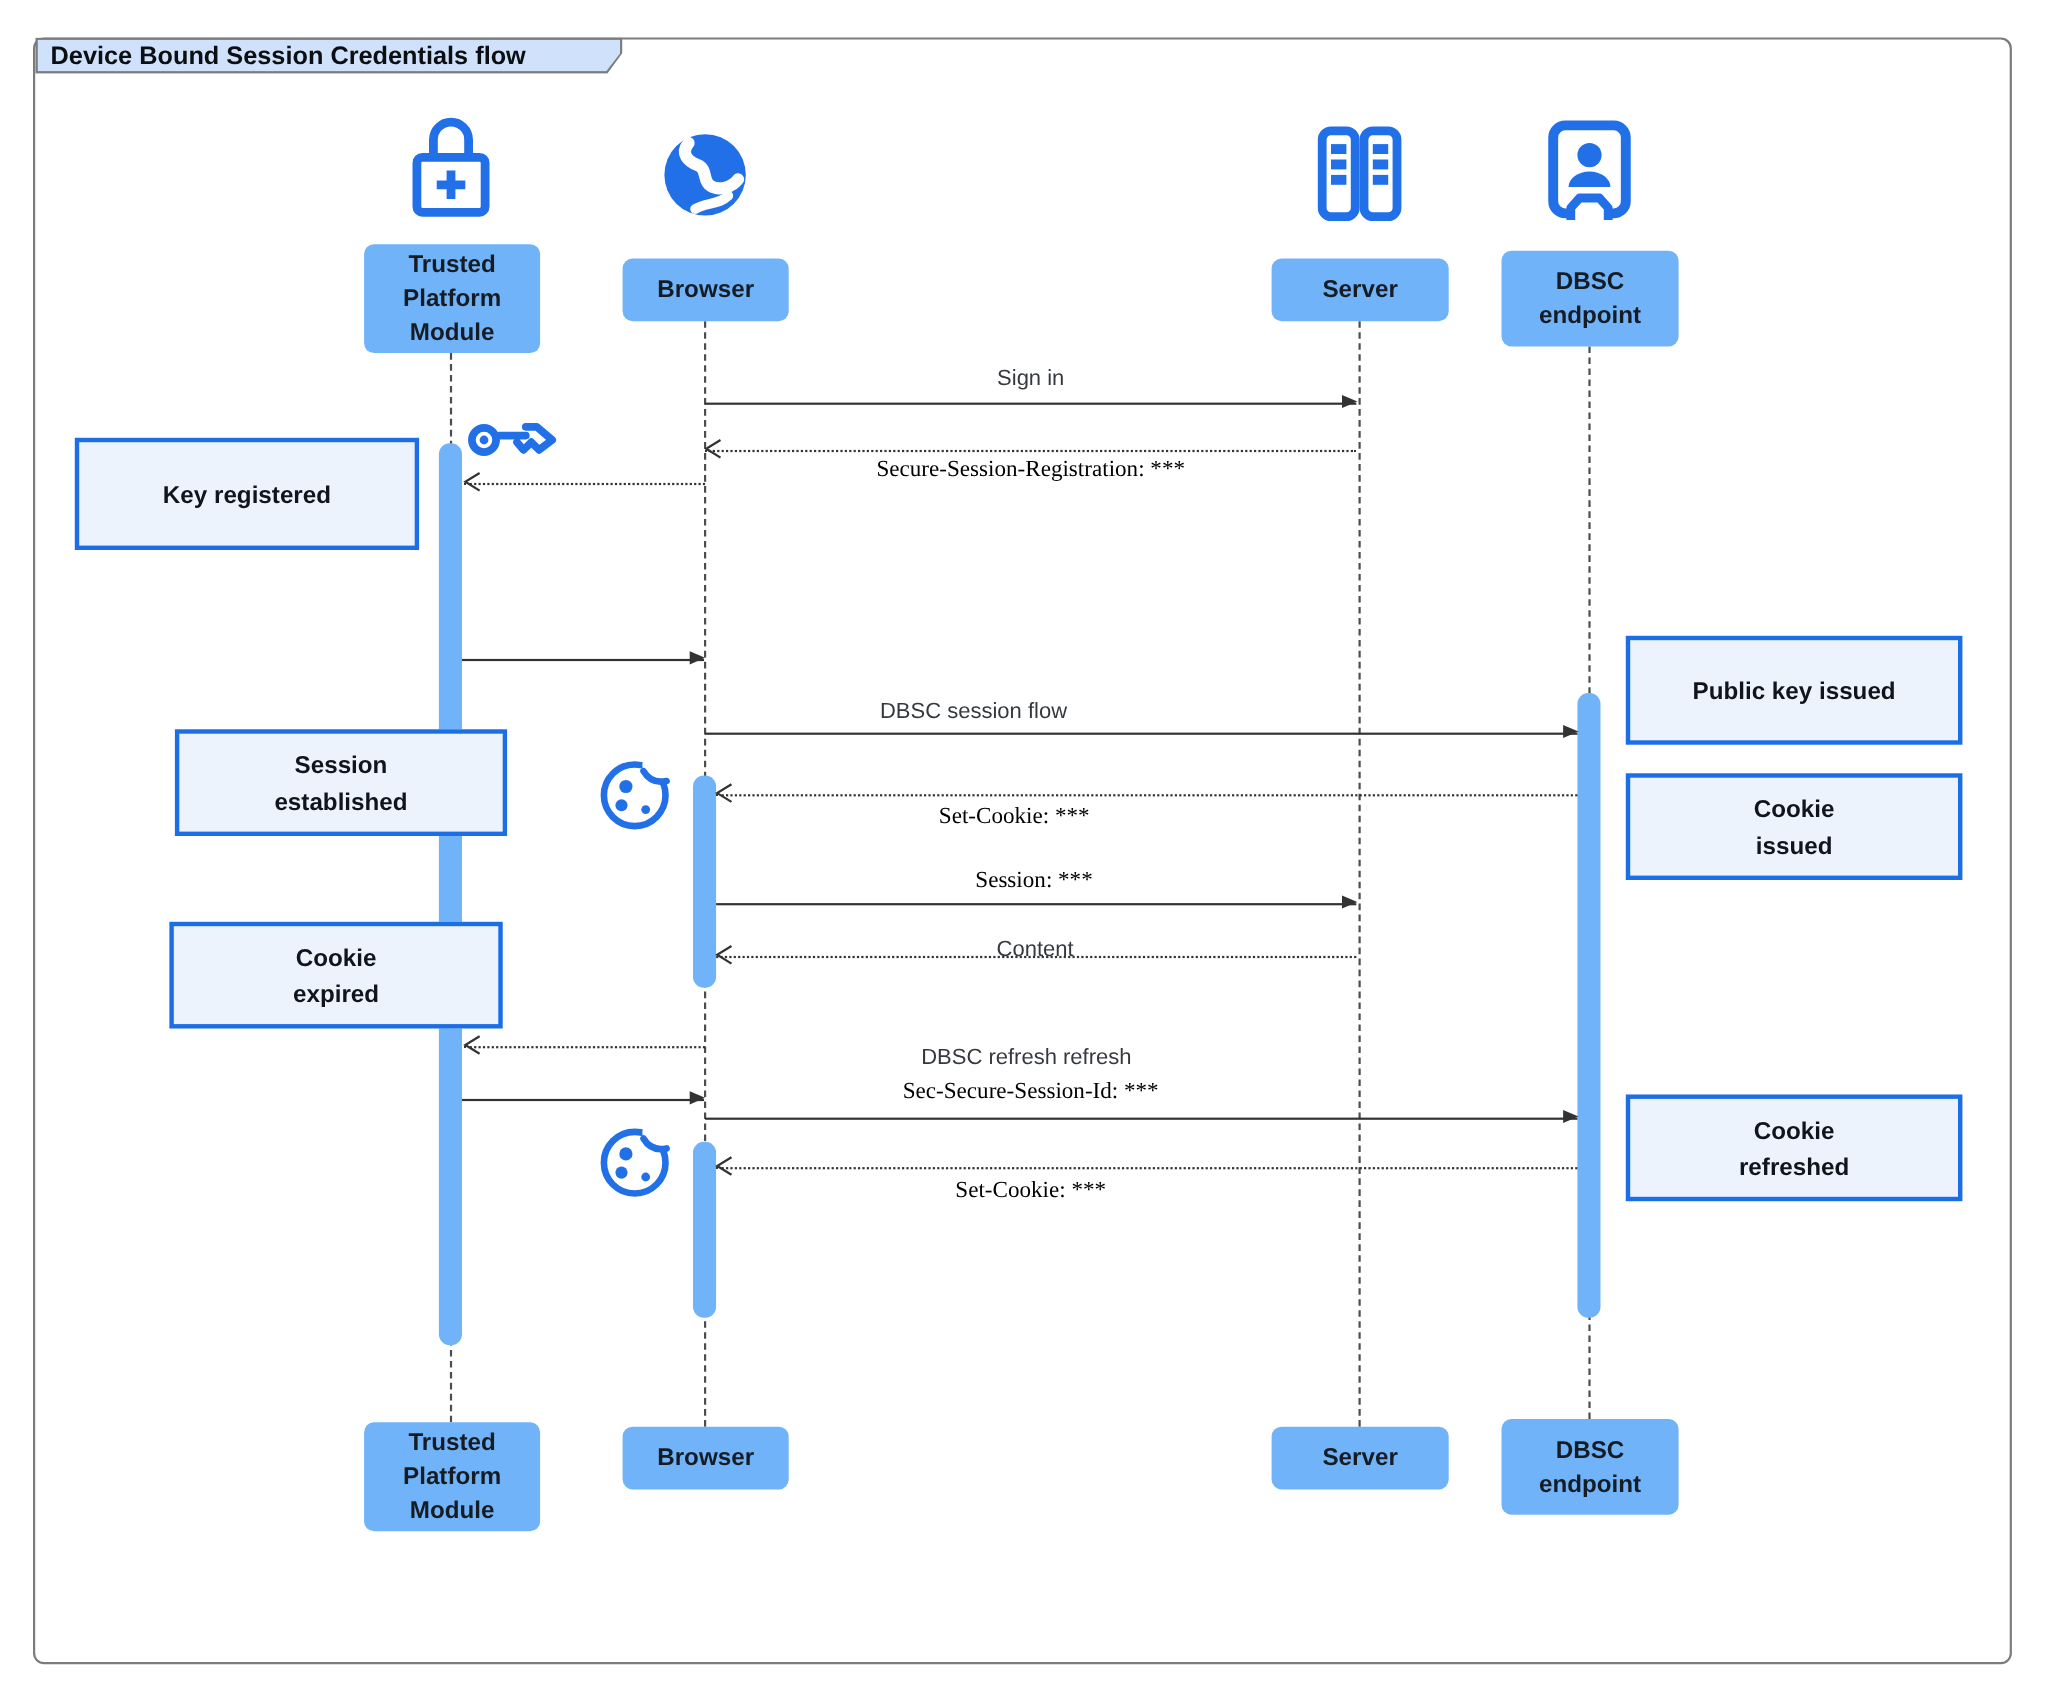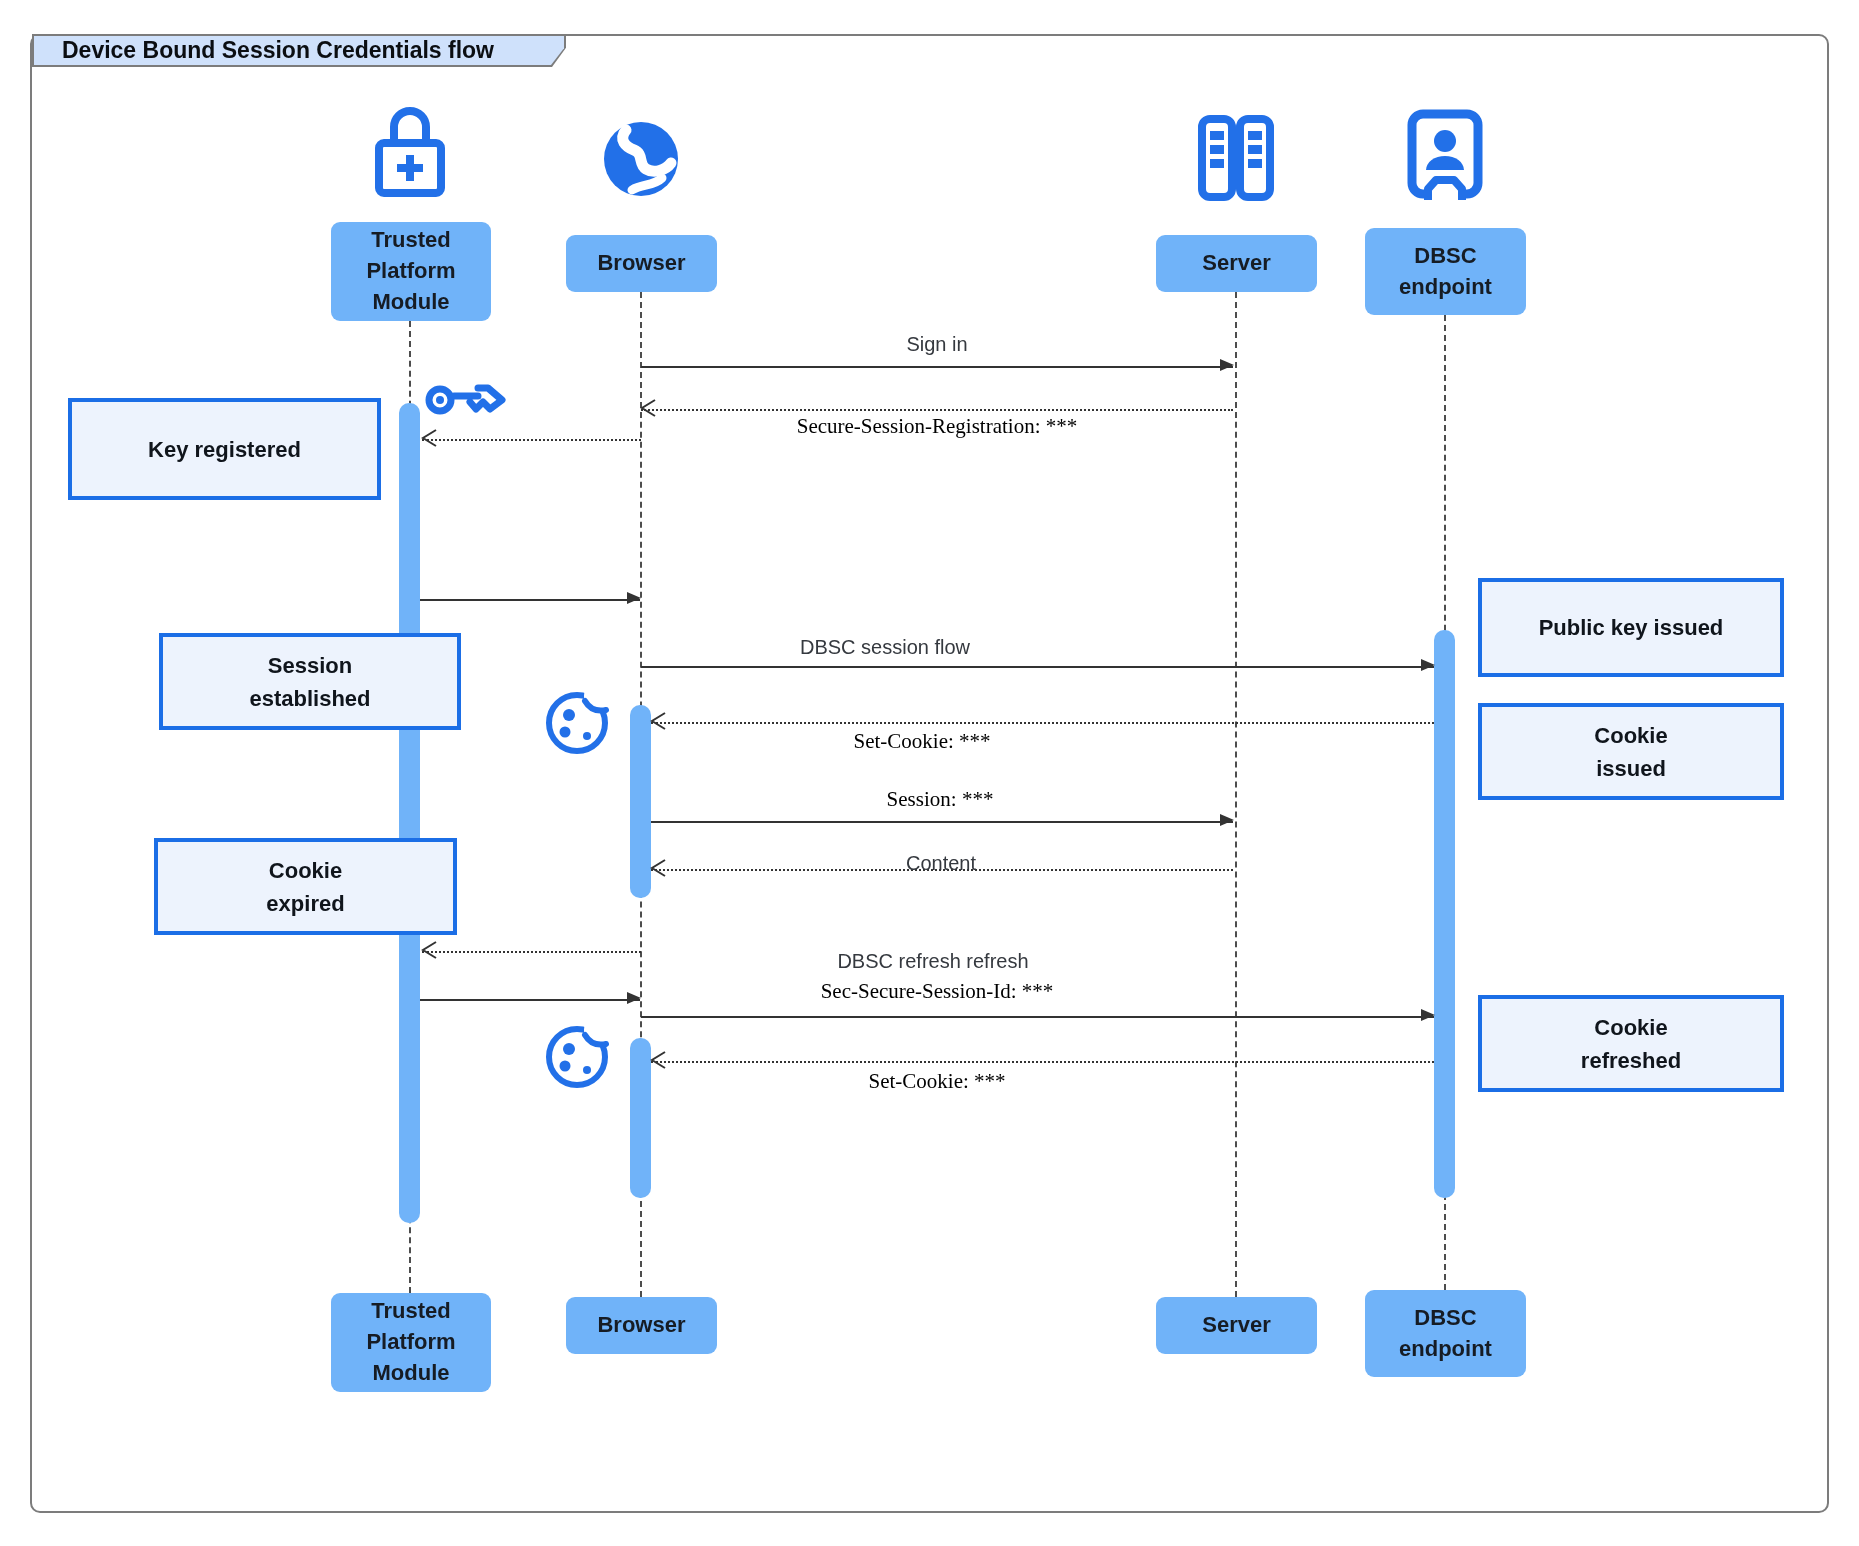--- a/index.html
+++ b/index.html
@@ -11,21 +11,21 @@
     font-family:"Liberation Sans",sans-serif}
   .abs{position:absolute}
   #stage{position:relative;width:1859px;height:1546px;background:#fff}
 
   .frame{left:30px;top:34px;width:1799px;height:1479px;border:2px solid var(--frame);border-radius:10px;z-index:0}
 
   .tab-outer{left:32px;top:34px;width:534px;height:33px;background:var(--frame);z-index:6;
     clip-path:polygon(0 0,100% 0,100% 42%,calc(100% - 14px) 100%,0 100%)}
   .tab-inner{position:absolute;left:2px;top:2px;right:2px;bottom:2px;background:var(--tab-fill);
     clip-path:polygon(0 0,100% 0,100% 42%,calc(100% - 13px) 100%,0 100%);
-    display:flex;align-items:center;padding-left:28px;
+    display:flex;align-items:center;padding-left:12px;
     font-size:23px;font-weight:bold;color:#0b0e12}
 
   .lifeline{width:0;border-left:2px dashed #4d4d4d;z-index:1}
   .bar{width:21px;background:var(--fill-blue);border-radius:10px;z-index:2}
 
   .actor-label{background:var(--fill-blue);border-radius:9px;z-index:3;
     display:flex;align-items:center;justify-content:center;text-align:center;
     font-size:22px;font-weight:bold;color:var(--label-text);line-height:1.4;white-space:pre-line}
 
   .note{background:var(--note-fill);border:4px solid var(--note-border);z-index:3;
@@ -106,21 +106,21 @@
 
   <div class="abs actor-label" style="left:331px;top:1293px;width:160px;height:99px">Trusted
 Platform
 Module</div>
   <div class="abs actor-label" style="left:566px;top:1297px;width:151px;height:57px">Browser</div>
   <div class="abs actor-label" style="left:1156px;top:1297px;width:161px;height:57px">Server</div>
   <div class="abs actor-label" style="left:1365px;top:1290px;width:161px;height:87px">DBSC
 endpoint</div>
 
   <div class="abs note" style="left:68px;top:398px;width:313px;height:102px">Key registered</div>
-  <div class="abs note" style="left:159px;top:633px;width:302px;height:97px">Session
+  <div class="abs note" style="left:159px;top:663px;width:302px;height:97px">Session
 established</div>
   <div class="abs note" style="left:154px;top:838px;width:303px;height:97px">Cookie
 expired</div>
   <div class="abs note" style="left:1478px;top:578px;width:306px;height:99px">Public key issued</div>
   <div class="abs note" style="left:1478px;top:703px;width:306px;height:97px">Cookie
 issued</div>
   <div class="abs note" style="left:1478px;top:995px;width:306px;height:97px">Cookie
 refreshed</div>
 
   <div class="abs msg" style="left:641px;top:366px;width:592px">

